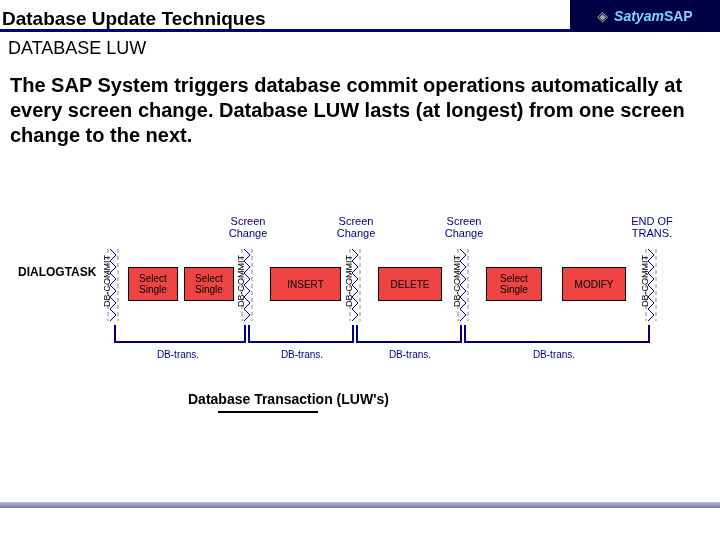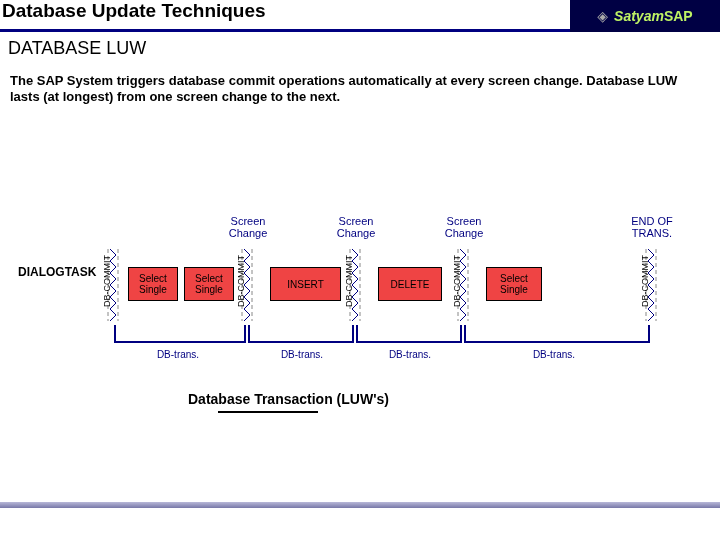--- a/index.html
+++ b/index.html
@@ -1,24 +1,24 @@
 <!DOCTYPE html>
 <html><head>
 <meta charset="utf-8">
 <style>
   * { box-sizing: border-box; margin: 0; padding: 0; }
   body { width: 720px; height: 540px; font-family: Arial, sans-serif; background: #fff; position: relative; color: #000; }
   .header { display: flex; height: 32px; }
-  .header-title { flex: 1; border-bottom: 3px solid #000080; padding: 0 2px 0 2px; }
+  .header-title { flex: 1; border-bottom: 3px solid #000080; padding: 8px 2px 0 2px; }
   .header-title span { font-size: 19px; font-weight: bold; }
   .header-logo { width: 150px; background: #000044; display: flex; align-items: center; justify-content: center; gap: 6px; }
   .logo-icon { color: #aaa; font-size: 14px; }
-  .logo-text { color: #bef264; font-style: italic; font-weight: bold; font-size: 14px; }
+  .logo-text { color: #7dd3fc; font-style: italic; font-weight: bold; font-size: 14px; }
   .subhead { padding: 6px 8px 0 8px; font-size: 18px; font-weight: normal; }
-  .body-text { padding: 14px 14px 0 10px; font-size: 13px; font-weight: bold; line-height: 1.25; }
+  .body-text { padding: 14px 14px 0 10px; font-size: 20px; font-weight: bold; line-height: 1.25; }
   .diagram { position: absolute; left: 18px; top: 215px; width: 684px; height: 200px; }
   .dialogtask { position: absolute; left: 0; top: 50px; font-size: 12px; font-weight: bold; }
   .top-label { position: absolute; top: 0; font-size: 11px; color: #000080; text-align: center; width: 60px; }
   .dbcommit { position: absolute; top: 34px; width: 14px; height: 72px; }
   .dbcommit-t { position:absolute; left: -4px; top: 68px; transform: rotate(-90deg); transform-origin: left top; font-size: 9px; color:#000; white-space:nowrap; width:72px; text-align:center; }
   .box { position: absolute; top: 52px; height: 34px; border: 1px solid #000; display: flex; align-items: center; justify-content: center; font-size: 10px; text-align: center; background: #ef4444; line-height:1.1; }
   .bracket { position: absolute; top: 110px; height: 18px; border: 2px solid #000080; border-top: none; }
   .dbtrans { position: absolute; top: 134px; font-size: 10px; color: #000080; text-align:center; }
   .caption { position: absolute; top: 176px; left: 170px; font-size: 14px; font-weight: bold; }
   .caption-rule { position: absolute; top: 196px; left: 200px; width: 100px; height: 2px; background: #000; }
@@ -90,20 +90,21 @@
         <path d="M4 0 L10 6 L4 12 L10 18 L4 24 L10 30 L4 36 L10 42 L4 48 L10 54 L4 60 L10 66 L4 72" stroke="#000080" stroke-width="1" fill="none"></path>
       </svg>
     <div class="dbcommit-t">DB-COMMIT</div>
   </div>
 
   <div class="box" style="left:110px; width:50px">Select Single</div>
   <div class="box" style="left:166px; width:50px">Select Single</div>
   <div class="box" style="left:252px; width:71px">INSERT</div>
   <div class="box" style="left:360px; width:64px">DELETE</div>
   <div class="box" style="left:468px; width:56px">Select Single</div>
+  <div class="box" style="left:544px; width:64px">MODIFY</div>
 
   <div class="bracket" style="left:96px; width:132px"></div>
   <div class="dbtrans" style="left:130px; width:60px">DB-trans.</div>
   <div class="bracket" style="left:230px; width:106px"></div>
   <div class="dbtrans" style="left:254px; width:60px">DB-trans.</div>
   <div class="bracket" style="left:338px; width:106px"></div>
   <div class="dbtrans" style="left:362px; width:60px">DB-trans.</div>
   <div class="bracket" style="left:446px; width:186px"></div>
   <div class="dbtrans" style="left:506px; width:60px">DB-trans.</div>
 

